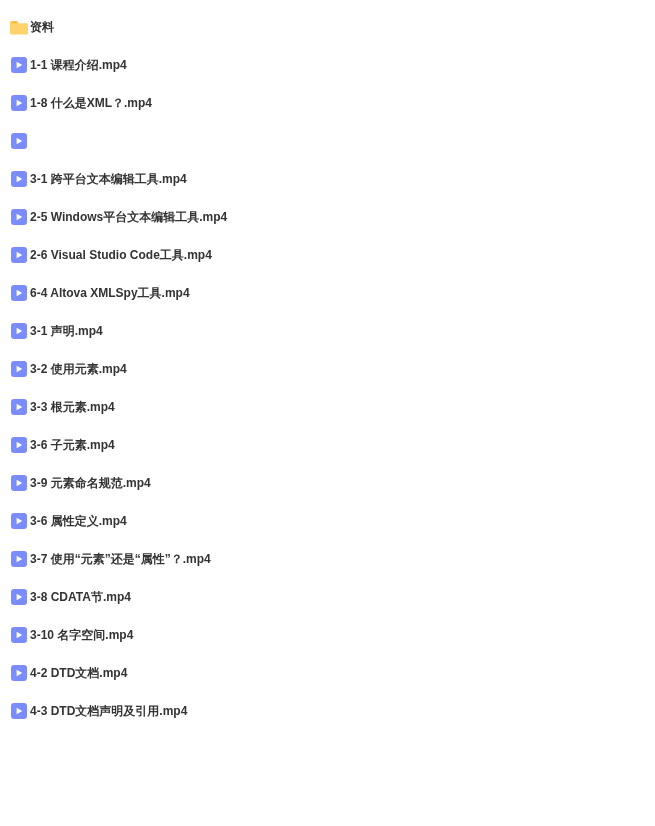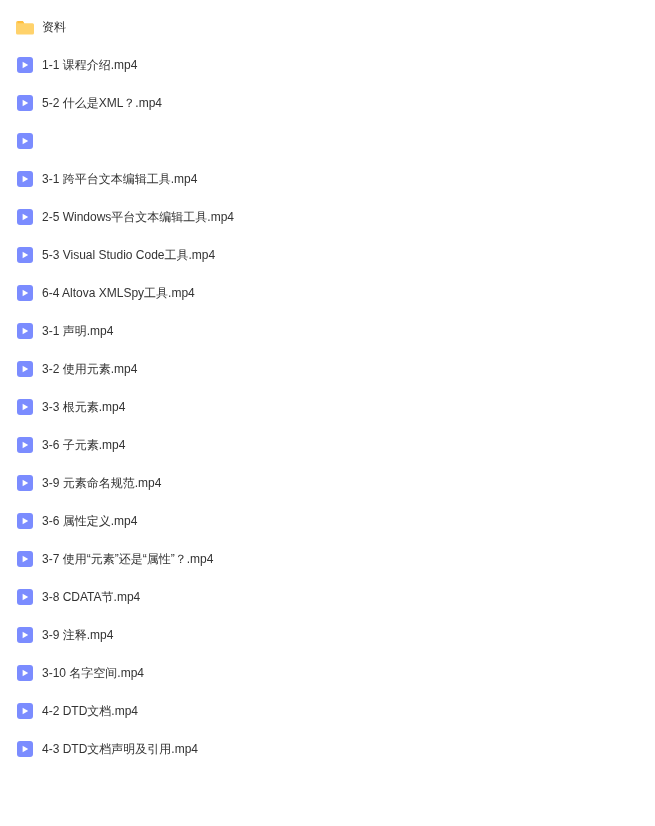--- a/index.html
+++ b/index.html
@@ -8,23 +8,24 @@
       font-size: 12px;
       background: #fff;
       color: #333;
       width: 655px;
       padding: 8px 0;
     }
     .file-list { list-style: none; }
     .file-item {
       display: flex;
       align-items: center;
-      padding: 10px 16px;
-      gap: 8px;
+      padding: 10px 10px;
+      gap: 2px;
       cursor: pointer;
+      font-weight: bold;
     }
     .icon-box {
       width: 18px;
       height: 18px;
       display: flex;
       align-items: center;
       justify-content: center;
       flex-shrink: 0;
     }
     .folder-icon svg { width: 18px; height: 16px; }
@@ -67,21 +68,21 @@
       <span class="file-name">1-1 课程介绍.mp4</span>
     </li>
     <li class="file-item">
       <span class="icon-box">
         <span class="video-icon">
           <svg viewBox="0 0 10 10">
             <path d="M2 1v8l7-4z"></path>
           </svg>
         </span>
       </span>
-      <span class="file-name">5-2 什么是XML？.mp4</span>
+      <span class="file-name">1-8 什么是XML？.mp4</span>
     </li>
     <li class="file-item">
       <span class="icon-box">
         <span class="video-icon">
           <svg viewBox="0 0 10 10">
             <path d="M2 1v8l7-4z"></path>
           </svg>
         </span>
       </span>
     </li>
@@ -106,21 +107,21 @@
       <span class="file-name">2-5 Windows平台文本编辑工具.mp4</span>
     </li>
     <li class="file-item">
       <span class="icon-box">
         <span class="video-icon">
           <svg viewBox="0 0 10 10">
             <path d="M2 1v8l7-4z"></path>
           </svg>
         </span>
       </span>
-      <span class="file-name">5-3 Visual Studio Code工具.mp4</span>
+      <span class="file-name">2-6 Visual Studio Code工具.mp4</span>
     </li>
     <li class="file-item">
       <span class="icon-box">
         <span class="video-icon">
           <svg viewBox="0 0 10 10">
             <path d="M2 1v8l7-4z"></path>
           </svg>
         </span>
       </span>
       <span class="file-name">6-4 Altova XMLSpy工具.mp4</span>
@@ -197,30 +198,20 @@
     </li>
     <li class="file-item">
       <span class="icon-box">
         <span class="video-icon">
           <svg viewBox="0 0 10 10">
             <path d="M2 1v8l7-4z"></path>
           </svg>
         </span>
       </span>
       <span class="file-name">3-8 CDATA节.mp4</span>
-    </li>
-    <li class="file-item">
-      <span class="icon-box">
-        <span class="video-icon">
-          <svg viewBox="0 0 10 10">
-            <path d="M2 1v8l7-4z"></path>
-          </svg>
-        </span>
-      </span>
-      <span class="file-name">3-9 注释.mp4</span>
     </li>
     <li class="file-item">
       <span class="icon-box">
         <span class="video-icon">
           <svg viewBox="0 0 10 10">
             <path d="M2 1v8l7-4z"></path>
           </svg>
         </span>
       </span>
       <span class="file-name">3-10 名字空间.mp4</span>

